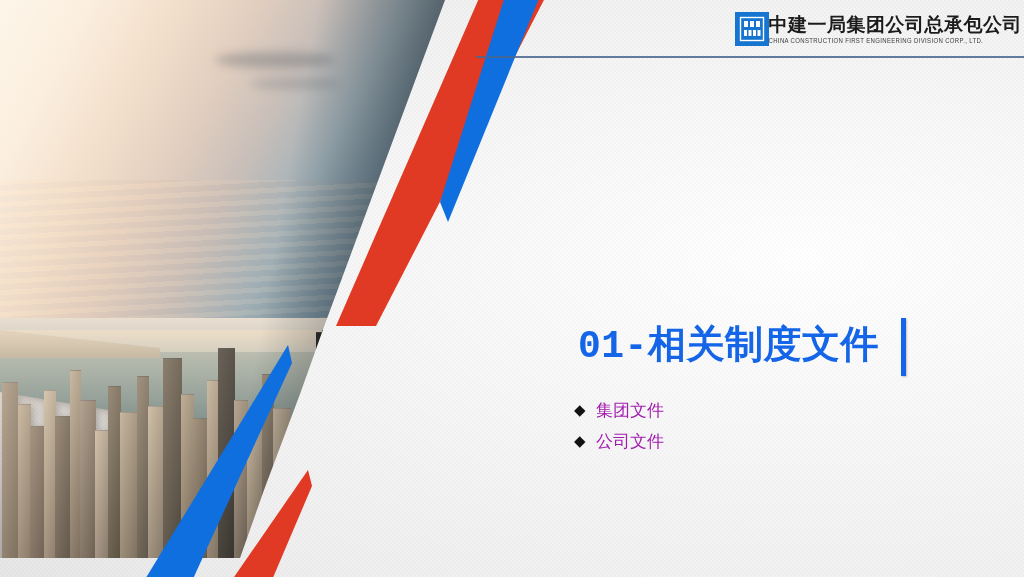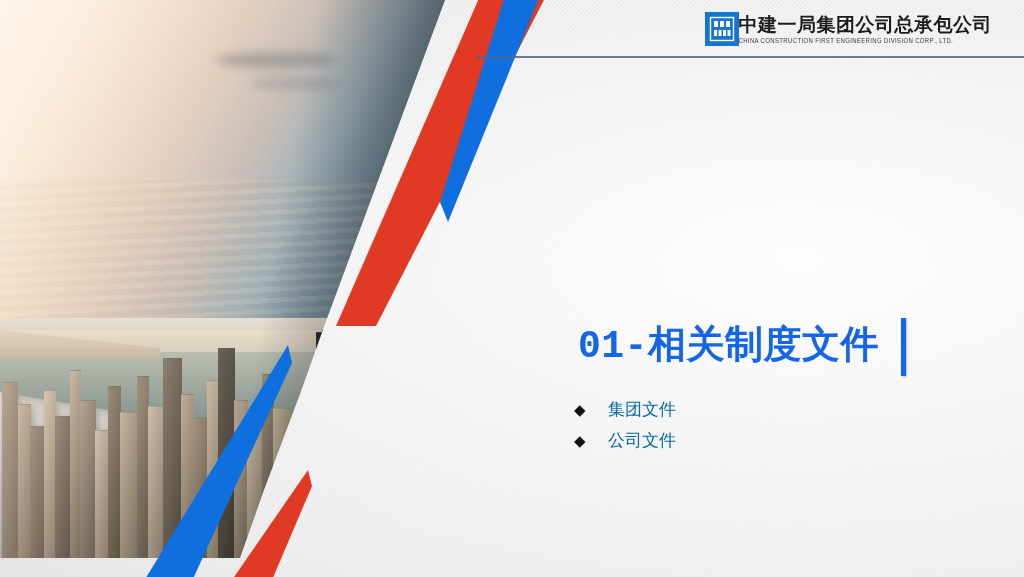--- a/index.html
+++ b/index.html
@@ -80,21 +80,21 @@
     -webkit-clip-path:polygon(148px 0,152px 18px,52px 236px,4px 236px);
             clip-path:polygon(148px 0,152px 18px,52px 236px,4px 236px);
     filter:drop-shadow(2px 2px 3px rgba(0,0,0,.30));}
   .red-bottom{left:220px;top:470px;width:180px;height:110px;
     background:var(--red);
     -webkit-clip-path:polygon(88px 0,92px 16px,52px 110px,12px 110px);
             clip-path:polygon(88px 0,92px 16px,52px 110px,12px 110px);
     filter:drop-shadow(2px 2px 3px rgba(0,0,0,.28));}
 
   
-  .hdr{position:absolute;right:32px;top:12px;display:flex;align-items:center;}
+  .hdr{position:absolute;right:2px;top:12px;display:flex;align-items:center;}
   .logo-sq{width:34px;height:34px;background:#1575d1;position:relative;
     display:flex;align-items:center;justify-content:center;flex:0 0 auto;}
   .logo-sq svg{display:block;}
   .hdr-txt{display:flex;flex-direction:column;justify-content:center;}
   .hdr-cn{font-size:19px;font-weight:bold;color:#1b1b1b;letter-spacing:.5px;
           line-height:1.15;white-space:nowrap;font-family:"DejaVu Sans",sans-serif;}
   .hdr-en{font-size:6px;color:#3a3a3a;letter-spacing:.35px;white-space:nowrap;
           margin-top:2px;transform:scaleY(1.05);}
   .hdr-rule{position:absolute;left:476px;top:56px;width:548px;height:2px;
             background:#4a6590;opacity:.85;}
@@ -103,22 +103,22 @@
   .title-row{position:absolute;left:578px;top:318px;display:flex;align-items:center;}
   .title{font-size:38px;font-weight:bold;color:#1565e8;letter-spacing:.5px;
          line-height:1;white-space:nowrap;font-family:Liberation Mono, monospace;}
   .title-bar{width:5px;height:58px;background:#1565e8;margin-left:22px;
              box-shadow:1px 1px 2px rgba(0,0,0,.22);}
 
   .bullets{position:absolute;left:574px;top:402px;}
   .blt{display:flex;align-items:center;margin-bottom:14px;}
   .blt-mk{font-size:15px;color:#121212;line-height:1;width:22px;
           font-family:"DejaVu Sans",sans-serif;}
-  .blt-tx{font-size:17px;color:#0369a1;line-height:1;
-          font-family:Liberation Mono, monospace;margin-left:12px;}
+  .blt-tx{font-size:17px;color:#a21caf;line-height:1;
+          font-family:Liberation Sans, sans-serif;}
   :root{--red:#e03a24;--blue:#0f6fdf;}
 </style>
 </head>
 <body>
 
 <div id="slide">
 
   <div class="tex-bg"></div>
   <div class="tex-vign"></div>
 

